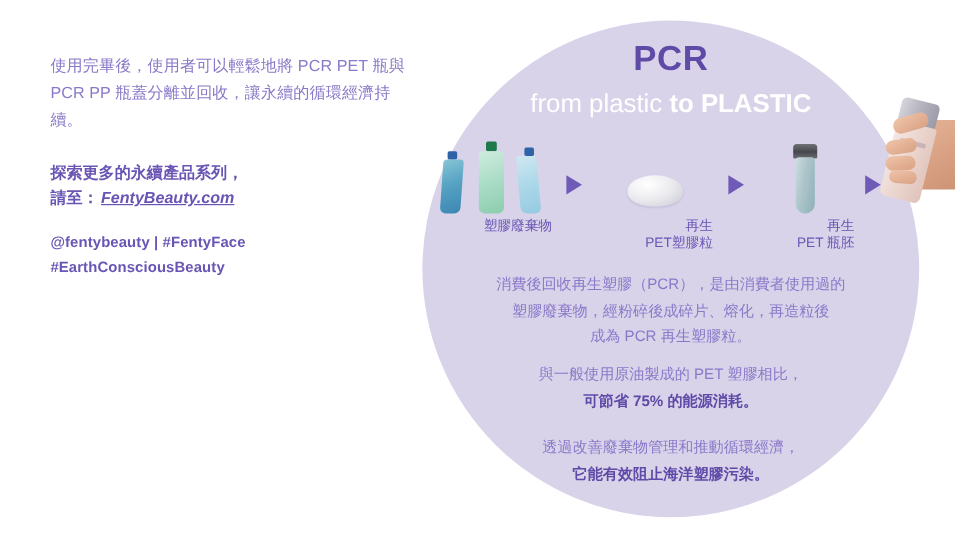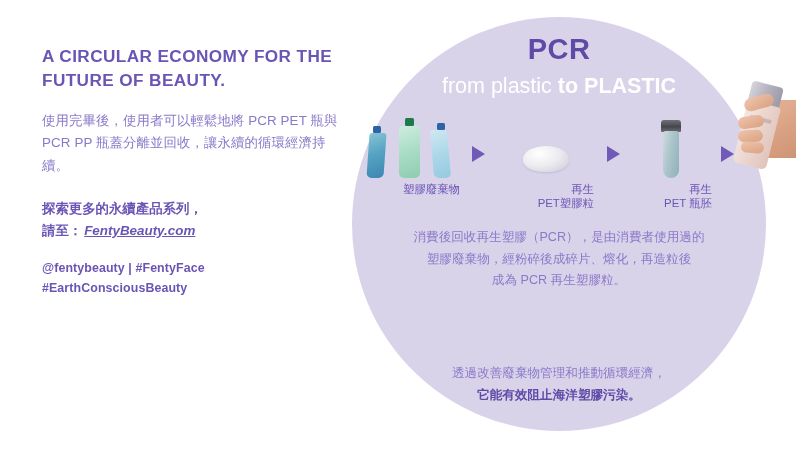--- a/index.html
+++ b/index.html
@@ -253,21 +253,20 @@
 </style>
 </head>
 <body>
 
 <div id="stage">
 
   <div class="circle-bg"></div>
 
   <div class="left-col">
 
-    <h1 class="headline">A CIRCULAR ECONOMY FOR THE FUTURE OF BEAUTY.</h1>
 
     <p class="body-para">使用完畢後，使用者可以輕鬆地將 PCR PET 瓶與 PCR PP 瓶蓋分離並回收，讓永續的循環經濟持續。</p>
 
     <div class="cta-block">
       <div>探索更多的永續產品系列，</div>
       <div class="cta-line2">
         <span>請至：</span>
         <span class="cta-link">FentyBeauty.com</span>
       </div>
     </div>
@@ -361,20 +360,24 @@
         </div>
       </div>
     </div>
 
     <div class="desc desc-1">
       <div>消費後回收再生塑膠（PCR），是由消費者使用過的</div>
       <div>塑膠廢棄物，經粉碎後成碎片、熔化，再造粒後</div>
       <div>成為 PCR 再生塑膠粒。</div>
     </div>
 
+    <div class="desc desc-2">
+      <div>與一般使用原油製成的 PET 塑膠相比，</div>
+      <div><b>可節省 75% 的能源消耗。</b></div>
+    </div>
 
     <div class="desc desc-3">
       <div>透過改善廢棄物管理和推動循環經濟，</div>
       <div><b>它能有效阻止海洋塑膠污染。</b></div>
     </div>
 
   </div>
 </div>
 
 </body></html>

